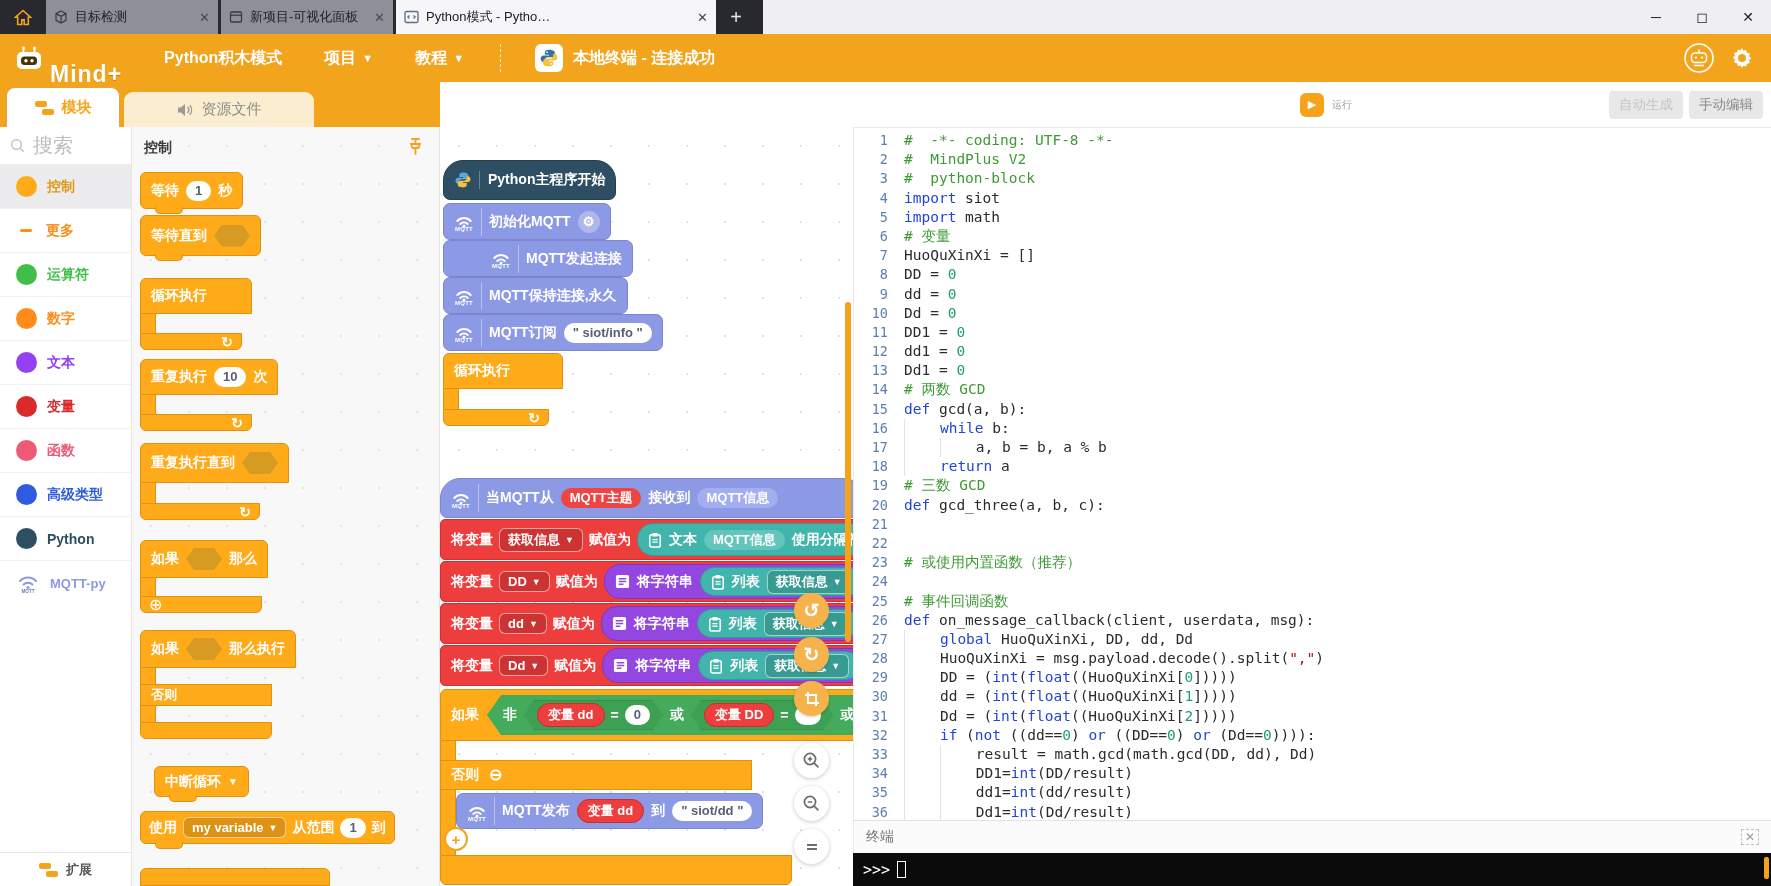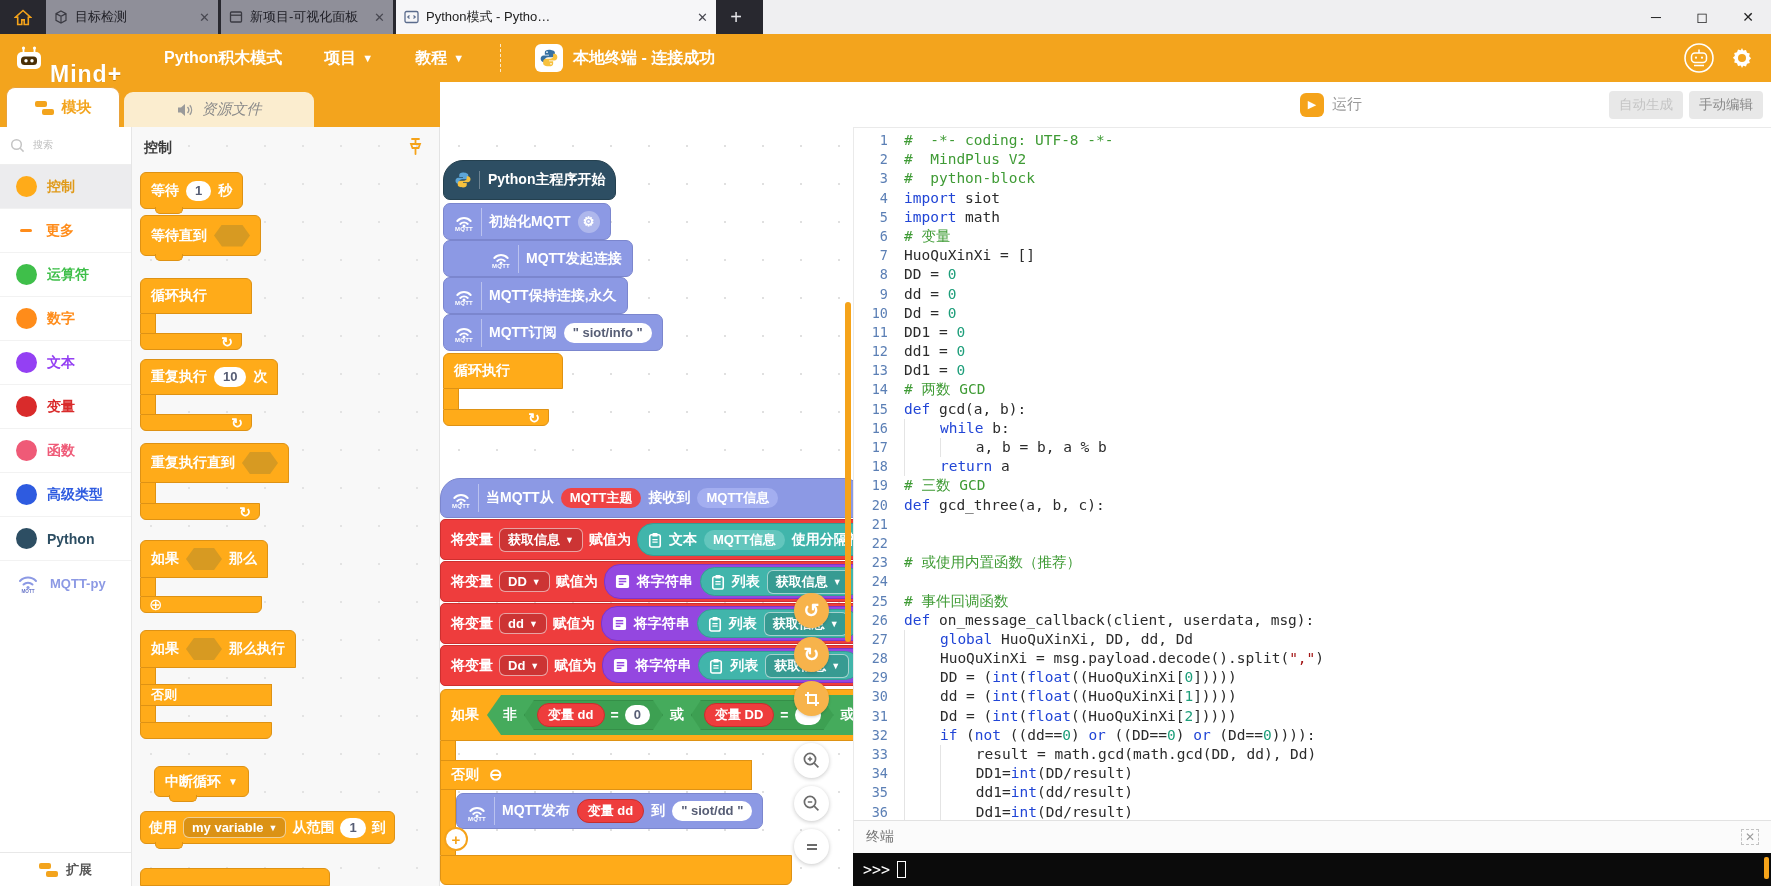--- a/index.html
+++ b/index.html
@@ -25,25 +25,25 @@
   .menuitem{font-size:16px;font-weight:700;margin-left:42px;display:flex;align-items:center;gap:6px;}
   .caret{font-size:11px;}
   .menusep{height:28px;border-left:1px dashed rgba(255,255,255,.75);margin-left:36px;}
   .pybox{width:28px;height:28px;background:#fff;border-radius:6px;display:flex;align-items:center;justify-content:center;margin-left:34px;}
   .conn{font-size:16px;font-weight:700;margin-left:10px;}
   .mb-right{margin-left:auto;display:flex;align-items:center;gap:14px;margin-right:16px;}
 
   
   .lefttabs{position:absolute;left:0;top:82px;width:440px;height:45px;background:#F3A41D;}
   .ltab1{position:absolute;left:6px;top:5px;width:114px;height:40px;background:#fff;border:1px solid #E9A23B;border-bottom:none;border-radius:9px 9px 0 0;display:flex;align-items:center;justify-content:center;gap:7px;color:#F3A41D;font-size:15px;font-weight:700;}
-  .ltab2{position:absolute;left:124px;top:10px;width:190px;height:35px;background:#FBEDCF;border-radius:9px 9px 0 0;display:flex;align-items:center;justify-content:center;gap:8px;color:#8a8a8a;font-size:15px;font-style:italic;}
+  .ltab2{position:absolute;left:124px;top:10px;width:190px;height:35px;background:#FBEDCF;border-radius:9px 9px 0 0;display:flex;align-items:center;justify-content:center;gap:8px;color:#8a8a8a;font-size:15px;}
 
   .sidebar{position:absolute;left:0;top:127px;width:132px;height:759px;background:#fff;border-right:1px solid #E6E6E6;display:flex;flex-direction:column;}
   .search{height:38px;display:flex;align-items:center;gap:6px;padding:0 10px;border-bottom:1px solid #eee;}
-  .search input{border:none;outline:none;width:80px;font-size:10px;color:#666;background:transparent;font-family:Liberation Mono, monospace;}
+  .search input{border:none;outline:none;width:80px;font-size:20px;color:#666;background:transparent;font-family:Liberation Serif, serif;}
   .search input::placeholder{color:#bdbdbd;}
   .cat{height:44px;display:flex;align-items:center;gap:10px;padding:0 0 0 16px;border-bottom:1px solid #F2F2F2;font-size:14px;font-weight:600;}
   .cat.sel{background:#ECECEE;}
   .dot{width:21px;height:21px;border-radius:50%;flex:0 0 auto;}
   .dash{width:12px;height:3px;border-radius:2px;margin:0 4px;flex:0 0 auto;}
   .extbtn{margin-top:auto;height:34px;border-top:1px solid #E8E8E8;display:flex;align-items:center;justify-content:center;gap:7px;color:#555;font-size:13px;font-weight:700;}
 
   .palette{position:absolute;left:132px;top:127px;width:308px;height:759px;background:#F8F8F8;border-right:1px solid #E3E3E3;overflow:hidden;
     background-image:radial-gradient(#E3E3E3 1.2px,transparent 1.3px);background-size:38px 38px;}
   .palhdr{position:absolute;left:12px;top:12px;font-size:14px;font-weight:700;color:#3a3a3a;}
@@ -79,21 +79,21 @@
   .fbtn{position:absolute;left:354px;width:35px;height:35px;border-radius:50%;display:flex;align-items:center;justify-content:center;z-index:30;}
   .fbtn.amber{background:#F7B34B;color:#fff;font-size:19px;font-weight:900;box-shadow:0 1px 3px rgba(0,0,0,.18);}
   .fbtn.white{background:#fff;box-shadow:0 1px 4px rgba(0,0,0,.22);}
   .vscroll{position:absolute;left:405px;top:175px;width:6px;height:340px;background:#F5A31A;border-radius:3px;z-index:25;}
   .plusfloat{width:24px;height:24px;border-radius:50%;background:#fff;border:2px solid #F5A31A;color:#F5A31A;display:flex;align-items:center;justify-content:center;font-size:15px;font-weight:900;position:absolute;z-index:5;}
 
   
   .codebar{position:absolute;left:853px;top:82px;width:918px;height:45px;background:#fff;display:flex;align-items:center;}
   .runbtn{display:flex;align-items:center;gap:8px;margin-left:447px;}
   .runicon{width:24px;height:24px;background:#F5A31A;border-radius:6px;display:flex;align-items:center;justify-content:center;color:#fff;font-size:11px;}
-  .runlabel{font-size:15px;color:#9a9a9a;}
+  .runlabel{font-size:10px;color:#9a9a9a;}
   .modebtns{margin-left:auto;display:flex;gap:6px;margin-right:8px;}
   .modebtn{background:#E8E8E8;border-radius:4px;padding:5px 10px;font-size:13.5px;}
   .modebtn.auto{color:#C4C4C4;}
   .modebtn.manual{color:#8A8A8A;}
 
   .codewrap{position:absolute;left:853px;top:127px;width:918px;height:693px;background:#fff;border-top:1px solid #EAEAEA;border-left:1px solid #EAEAEA;overflow:hidden;padding-top:3px;}
   .cl{display:flex;height:19.2px;line-height:19.2px;font-family:"DejaVu Sans Mono",monospace;font-size:14.5px;}
   .ln{flex:0 0 50px;text-align:right;padding-right:16px;color:#5B7FB5;font-size:13.5px;}
   .ct{white-space:pre;color:#2b2b2b;}
   .cm{color:#3F9B35;}

